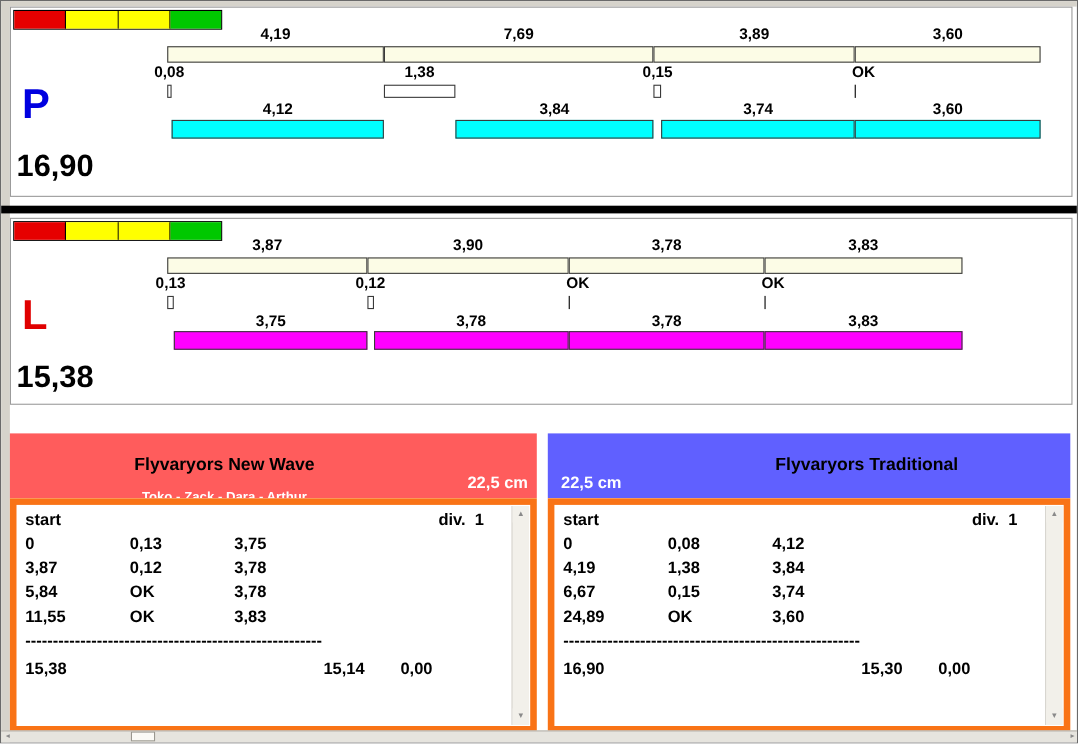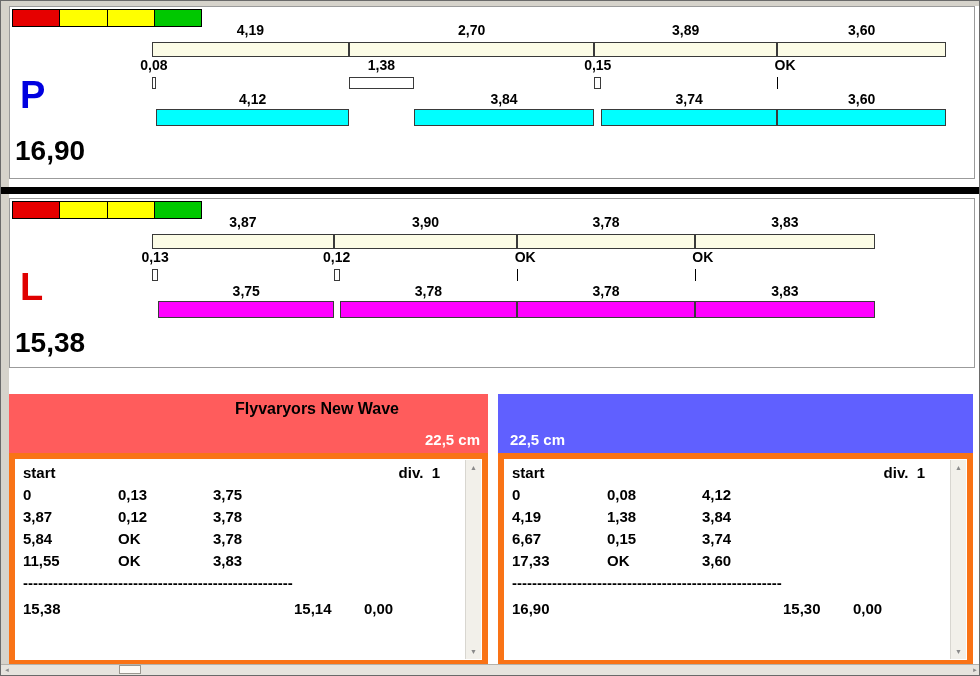--- a/index.html
+++ b/index.html
@@ -29,21 +29,21 @@
   .bar-label { position:absolute; transform:translateX(-50%); font-size:14px; line-height:15px; white-space:nowrap; }
 
   .panel-letter { position:absolute; left:10px; top:68px; font-size:38px; line-height:40px; }
   .panel-total  { position:absolute; left:5px;  top:129px; font-size:28px; line-height:30px; color:#000; }
 
   
   .footer { position:absolute; left:0; top:391px; width:980px; height:276px; }
   .team-header { position:absolute; top:2px; height:59px; box-sizing:border-box; }
   .th-left  { left:8px;   width:479px; }
   .th-right { left:497px; width:475px; }
-  .team-name { text-align:right; font-size:16px; padding-top:6px; color:#000; }
+  .team-name { text-align:center; font-size:16px; padding-top:20px; color:#000; }
   .th-left  .team-name, .th-left .team-members  { padding-right:89px; }
   .th-right .team-name, .th-right .team-members { padding-left:105px; }
   .team-members { text-align:center; font-size:12px; color:#fff; padding-top:12px; }
   .team-cm { position:absolute; bottom:5px; font-size:15px; color:#fff; }
   .th-left  .team-cm { right:8px; }
   .th-right .team-cm { left:12px; }
   .timestamp { position:absolute; left:398px; top:0; width:204px; height:27px; background:#fff;
                border:1px solid #666; box-sizing:border-box; font-weight:normal; font-size:15px;
                text-align:center; line-height:25px; }
 
@@ -85,21 +85,21 @@
         <div class="tl-cell" style="background: rgb(0, 200, 0);"></div>
       </div>
     <div class="chart">
         <div class="seg-bar" style="left: 142px; top: 35px; width: 196.93px; height: 15px;"></div>
         <div class="bar-label" style="left: 240.465px; top: 16px;">4,19</div>
         <div class="gap-box" style="left: 142px; top: 70px; width: 3.76px; height: 12px;"></div>
         <div class="bar-label" style="left: 143.88px; top: 51px;">0,08</div>
         <div class="jump-bar" style="left: 145.76px; top: 102px; width: 193.64px; height: 17px; background: rgb(0, 255, 255);"></div>
         <div class="bar-label" style="left: 242.58px; top: 85px;">4,12</div>
         <div class="seg-bar" style="left: 338.93px; top: 35px; width: 245.34px; height: 15px;"></div>
-        <div class="bar-label" style="left: 461.6px; top: 16px;">2,70</div>
+        <div class="bar-label" style="left: 461.6px; top: 16px;">7,69</div>
         <div class="gap-box" style="left: 338.93px; top: 70px; width: 64.86px; height: 12px;"></div>
         <div class="bar-label" style="left: 371.36px; top: 51px;">1,38</div>
         <div class="jump-bar" style="left: 403.79px; top: 102px; width: 180.48px; height: 17px; background: rgb(0, 255, 255);"></div>
         <div class="bar-label" style="left: 494.03px; top: 85px;">3,84</div>
         <div class="seg-bar" style="left: 584.27px; top: 35px; width: 182.83px; height: 15px;"></div>
         <div class="bar-label" style="left: 675.685px; top: 16px;">3,89</div>
         <div class="gap-box" style="left: 584.27px; top: 70px; width: 7.05px; height: 12px;"></div>
         <div class="bar-label" style="left: 587.795px; top: 51px;">0,15</div>
         <div class="jump-bar" style="left: 591.32px; top: 102px; width: 175.78px; height: 17px; background: rgb(0, 255, 255);"></div>
         <div class="bar-label" style="left: 679.21px; top: 85px;">3,74</div>
@@ -149,23 +149,25 @@
         <div class="jump-bar" style="left: 684.85px; top: 102px; width: 180.01px; height: 17px; background: rgb(255, 0, 255);"></div>
         <div class="bar-label" style="left: 774.855px; top: 85px;">3,83</div>
       </div>
     <div class="panel-letter" style="color: rgb(224, 0, 0);">L</div>
     <div class="panel-total">15,38</div>
   </section>
 
   <div class="footer">
     <div class="team-header th-left" style="background: rgb(255, 92, 92);">
       <div class="team-name">Flyvaryors New Wave</div>
+      <div class="team-members">Toko - Zack - Dara - Arthur</div>
       <div class="team-cm">22,5 cm</div>
     </div>
     <div class="team-header th-right" style="background: rgb(96, 96, 255);">
+      <div class="team-name">Flyvaryors Traditional</div>
       <div class="team-cm">22,5 cm</div>
     </div>
 
     <div class="score-panel sp-left">
       <div class="score-head">
         <span class="sh-start">start</span>
         <span class="sh-div">div.  1</span>
       </div>
       <div class="score-rows">
           <div class="score-row">
@@ -216,21 +218,21 @@
             <span class="cell">4,19</span>
             <span class="cell">1,38</span>
             <span class="cell">3,84</span>
           </div>
           <div class="score-row">
             <span class="cell">6,67</span>
             <span class="cell">0,15</span>
             <span class="cell">3,74</span>
           </div>
           <div class="score-row">
-            <span class="cell">17,33</span>
+            <span class="cell">24,89</span>
             <span class="cell">OK</span>
             <span class="cell">3,60</span>
           </div>
         </div>
       <div class="score-sep">------------------------------------------------------</div>
       <div class="score-totals">
         <span class="t1">16,90</span>
         <span class="t2">15,30</span>
         <span class="t3">0,00</span>
       </div>

